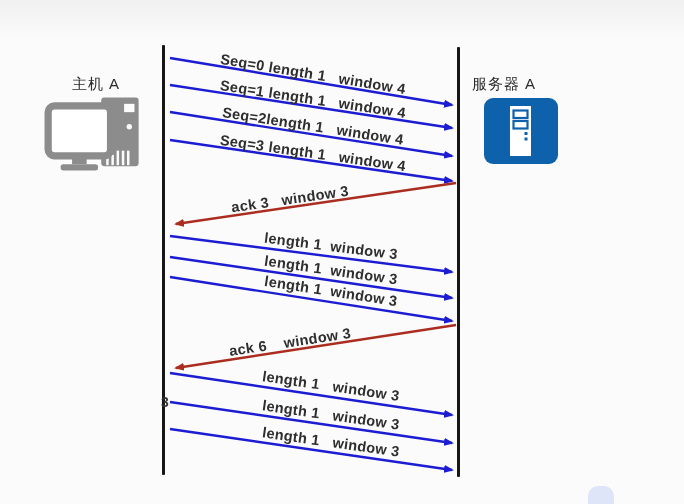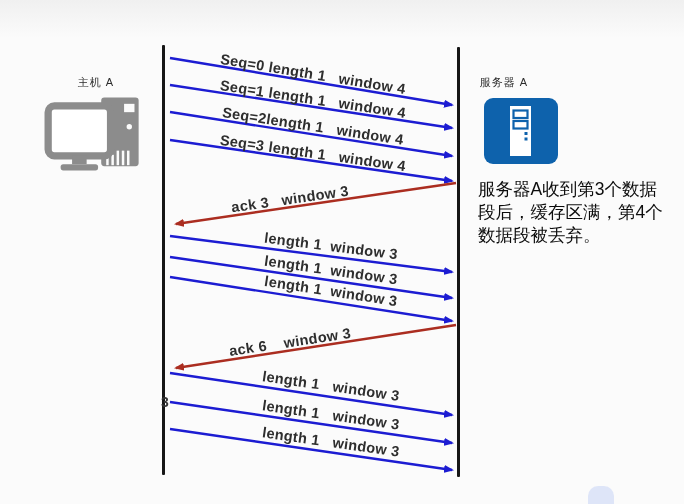--- a/index.html
+++ b/index.html
@@ -7,21 +7,21 @@
     position:relative;width:684px;height:504px;overflow:hidden;
     background:#fbfbfb;
     font-family:"Liberation Sans","DejaVu Sans",sans-serif;
   }
   .stage::before{ 
     content:"";position:absolute;left:0;top:0;right:0;height:38px;
     background:linear-gradient(#f0f0f0,rgba(240,240,240,0));pointer-events:none;
   }
   .timeline{position:absolute;width:3px;background:#161616;border-radius:1px;}
   .entity-label{
-    position:absolute;font-size:11px;color:#2b2b2b;letter-spacing:1px;
+    position:absolute;font-size:15px;color:#2b2b2b;letter-spacing:1px;
     transform:translateX(-50%);white-space:nowrap;text-align:center;
   }
   .icon-wrap{position:absolute;}
   .annotation{
     position:absolute;left:478px;top:178px;width:196px;
     font-size:17.5px;line-height:23px;color:#0c0c0c;font-weight:500;
   }
   .msg-label{
     position:absolute;font-size:14.5px;font-weight:600;color:#2e2e2e;
     white-space:pre;letter-spacing:.3px;transform-origin:center center;
@@ -64,25 +64,20 @@
     <svg width="74" height="66" viewBox="0 0 74 66">
       <rect x="0" y="0" width="74" height="66" rx="9" fill="#0e62ac"></rect>
       <rect x="26" y="8" width="21" height="50" fill="#ffffff"></rect>
       <rect x="29.5" y="12.5" width="14" height="7.5" fill="#ffffff" stroke="#0e62ac" stroke-width="2.2"></rect>
       <rect x="29.5" y="23" width="14" height="7.5" fill="#ffffff" stroke="#0e62ac" stroke-width="2.2"></rect>
       <rect x="40.5" y="34" width="3" height="3" fill="#0e62ac"></rect>
       <rect x="40.5" y="39.5" width="3" height="3" fill="#0e62ac"></rect>
     </svg>
   </div>
 
-  <div class="annotation">
-    <div>服务器A收到第3个数据</div>
-    <div>段后，缓存区满，第4个</div>
-    <div>数据段被丢弃。</div>
-  </div>
 
   <div class="timeline" style="left:162px;top:45px;height:430px;"></div>
   <div class="timeline" style="left:457px;top:47px;height:430px;"></div>
 
   <div class="stray">3</div>
 
   <svg class="arrows-layer" id="arrows">
       <defs>
         <marker id="head-blue" markerWidth="10" markerHeight="8" refX="8" refY="4" orient="auto" markerUnits="userSpaceOnUse">
           <path d="M0,0 L10,4 L0,8 Z" fill="#1c1cd2"></path>

